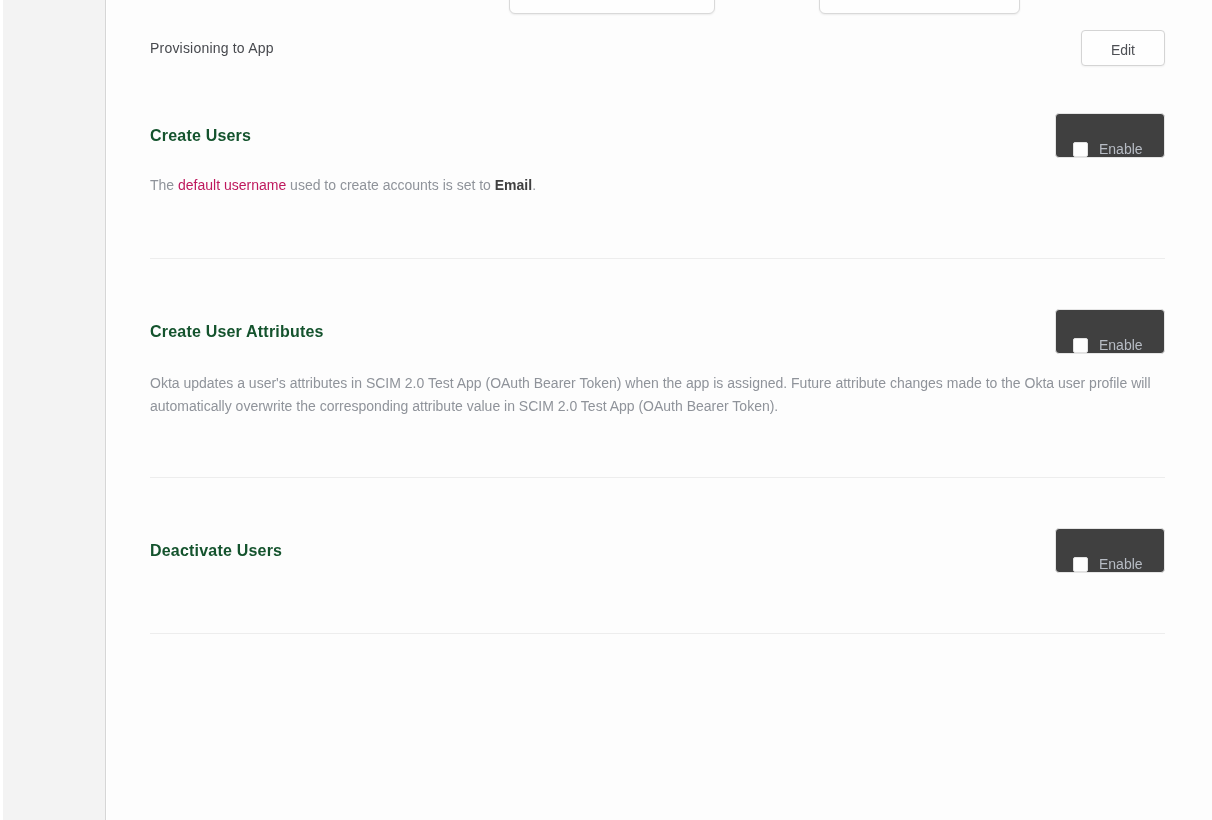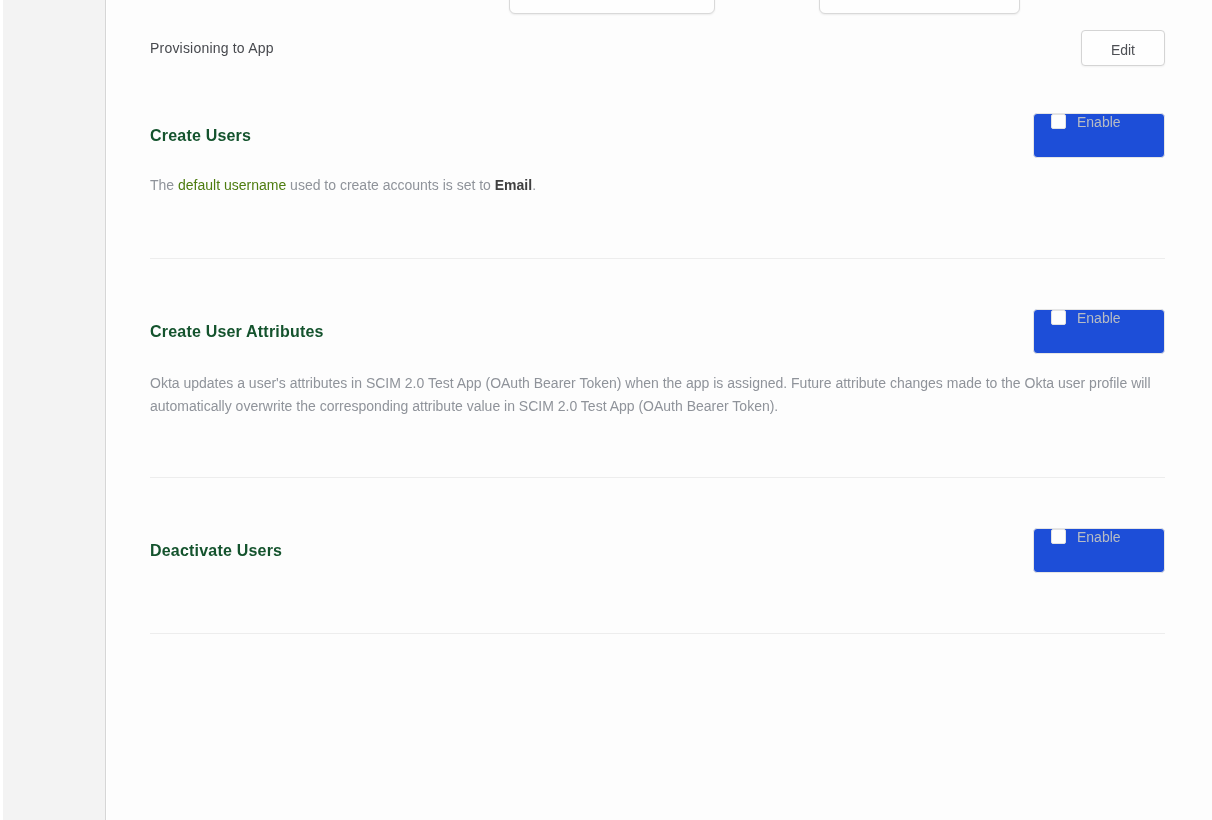--- a/index.html
+++ b/index.html
@@ -53,24 +53,24 @@
     height: 45px;
     display: flex; align-items: center; justify-content: space-between;
   }
   .section-row.first { margin-top: 47px; }
   .section-row.later { margin-top: 50px; }
   .section-title {
     font-size: 16px; font-weight: 700; color: #14532d;
     letter-spacing: .2px;
   }
   .enable-toggle {
-    width: 132px; height: 45px;
-    display: flex; align-items: flex-start;
+    width: 110px; height: 45px;
+    display: flex; align-items: flex-end;
     padding-left: 17px;
-    background: #1d4ed8;
+    background: #404040;
     border: 1px solid #e5e5e5;
     border-radius: 4px;
     cursor: default;
   }
   .enable-checkbox {
     width: 15px; height: 15px;
     background: #fefefe;
     border: 1px solid #e2e2e2;
     border-radius: 2px;
     display: inline-block;
@@ -79,21 +79,21 @@
     margin-left: 11px;
     font-size: 14px; color: #b7bcc4;
   }
   .desc {
     font-size: 14px; line-height: 23px; color: #8f939a;
     max-width: 1002px;
   }
   .desc.after-row { margin-top: 30px; }
   .desc.after-row-wide { margin-top: 18px; }
   .footnote { margin-top: 16px; font-size: 14px; line-height: 23px; color: #8f939a; }
-  .footnote a { color: #4d7c0f; text-decoration: none; cursor: pointer; }
+  .footnote a { color: #be185d; text-decoration: none; cursor: pointer; }
   .footnote strong { color: #404040; font-weight: 700; }
   .divider { border: none; border-top: 1px solid #ededed; height: 0; }
   .divider.d1 { margin-top: 61px; }
   .divider.d2 { margin-top: 59px; }
   .divider.d3 { margin-top: 60px; }
 </style>
 </head>
 <body>
 
 <div class="left-rail"></div>

